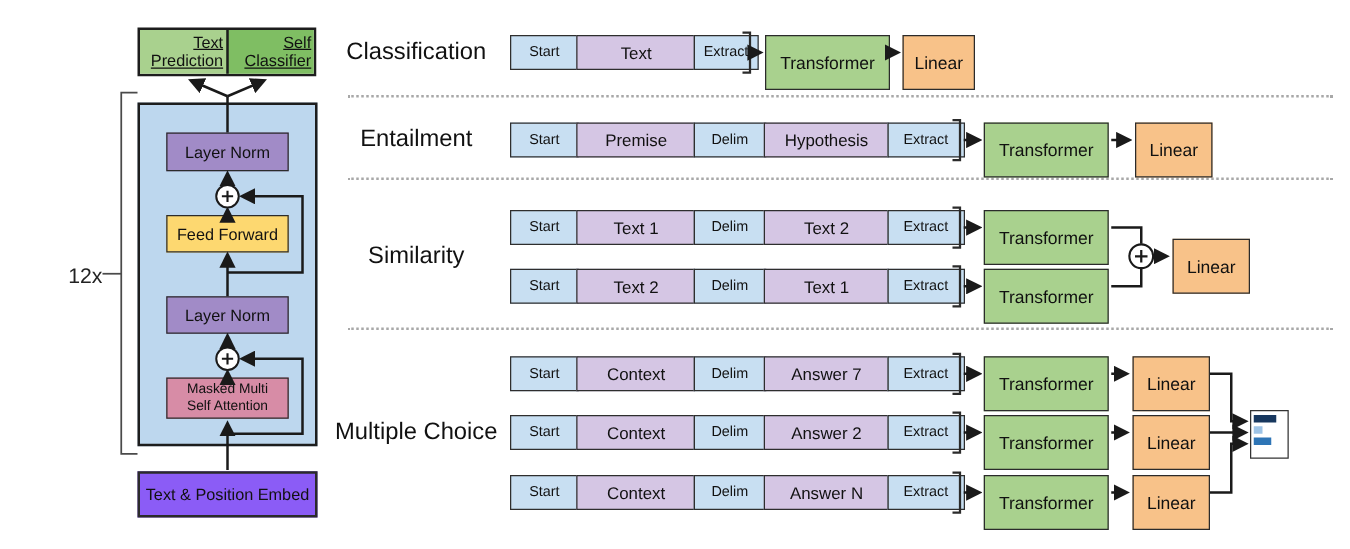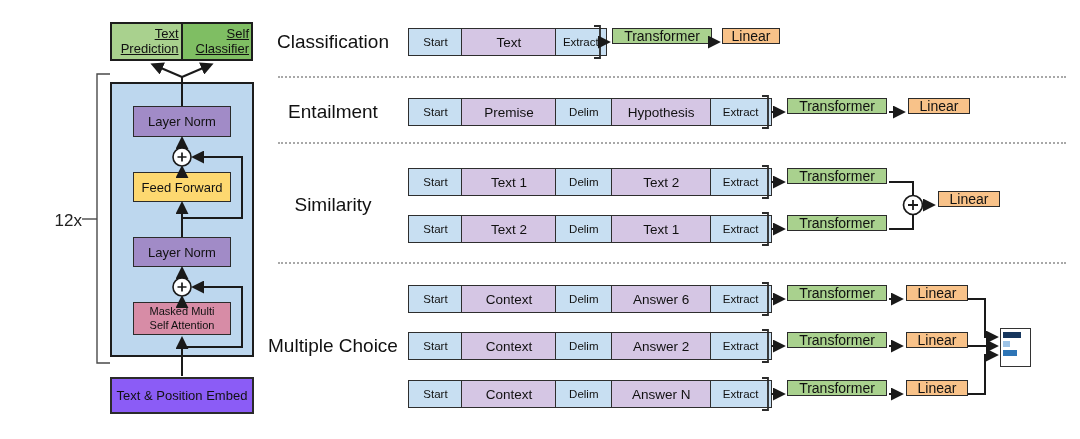--- a/index.html
+++ b/index.html
@@ -20,21 +20,21 @@
   
   .task-label { font-size:19px; display:flex; align-items:center; justify-content:center; text-align:center; }
   .strip { display:flex; height:28px;padding-left:20px; }
   .token { display:flex; align-items:center; justify-content:center; text-align:center;
            border:1.6px solid #2e2e2e; margin-left:-1.6px; box-sizing:border-box;
            font-size:11.5px; height:28px; }
   .token:first-child { margin-left:0; }
   .token.seg { font-size:13.5px; }
   .t-blue { background:#C8DFF2; }
   .t-purple { background:#D5C6E4; }
-  .proc { height:16px; font-size:14px; }
+  .proc { height:44px; font-size:14px; }
   .green { background:#A9D18E; }
   .orange { background:#F8C289; }
   .dotted { height:0; border-top:2px dotted #a8a8a8; }
   
   .barbox { background:#fff; border:1.6px solid #333; padding:3px 0 0 2px; display:flex;
             flex-direction:column; gap:3px; }
   .bar { height:6px; }
   .bar1 { width:18px; background:#17375E; }
   .bar2 { width:7px;  background:#9DC3E6; }
   .bar3 { width:14px; background:#2E75B6; }
@@ -105,21 +105,21 @@
     <div class="token t-blue" style="width:62px;">Extract</div>
   </div>
   <div class="abs box proc green" style="left:787px; top:168px; width:100px;">Transformer</div>
   <div class="abs box proc green" style="left:787px; top:215px; width:100px;">Transformer</div>
   <div class="abs box proc orange" style="left:938px; top:191px; width:62px;">Linear</div>
 
   <div class="abs strip" style="left:388px; top:285px;">
     <div class="token t-blue" style="width:55px;">Start</div>
     <div class="token seg t-purple" style="width:95px;">Context</div>
     <div class="token t-blue" style="width:58px;">Delim</div>
-    <div class="token seg t-purple" style="width:100px;">Answer 6</div>
+    <div class="token seg t-purple" style="width:100px;">Answer 7</div>
     <div class="token t-blue" style="width:62px;">Extract</div>
   </div>
   <div class="abs strip" style="left:388px; top:332px;">
     <div class="token t-blue" style="width:55px;">Start</div>
     <div class="token seg t-purple" style="width:95px;">Context</div>
     <div class="token t-blue" style="width:58px;">Delim</div>
     <div class="token seg t-purple" style="width:100px;">Answer 2</div>
     <div class="token t-blue" style="width:62px;">Extract</div>
   </div>
   <div class="abs strip" style="left:388px; top:380px;">

